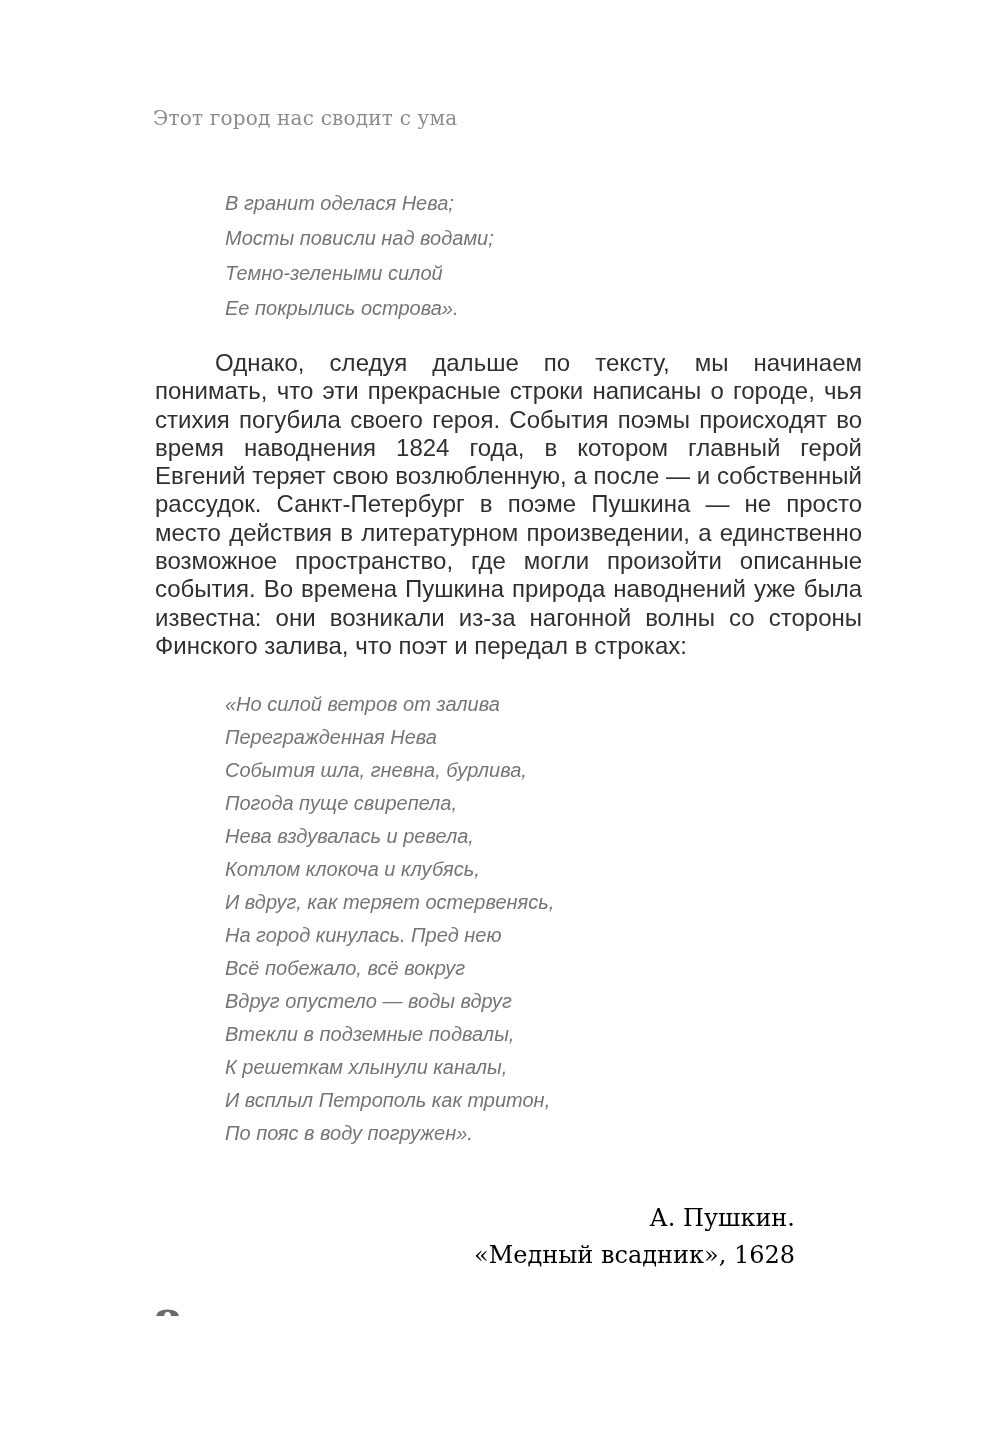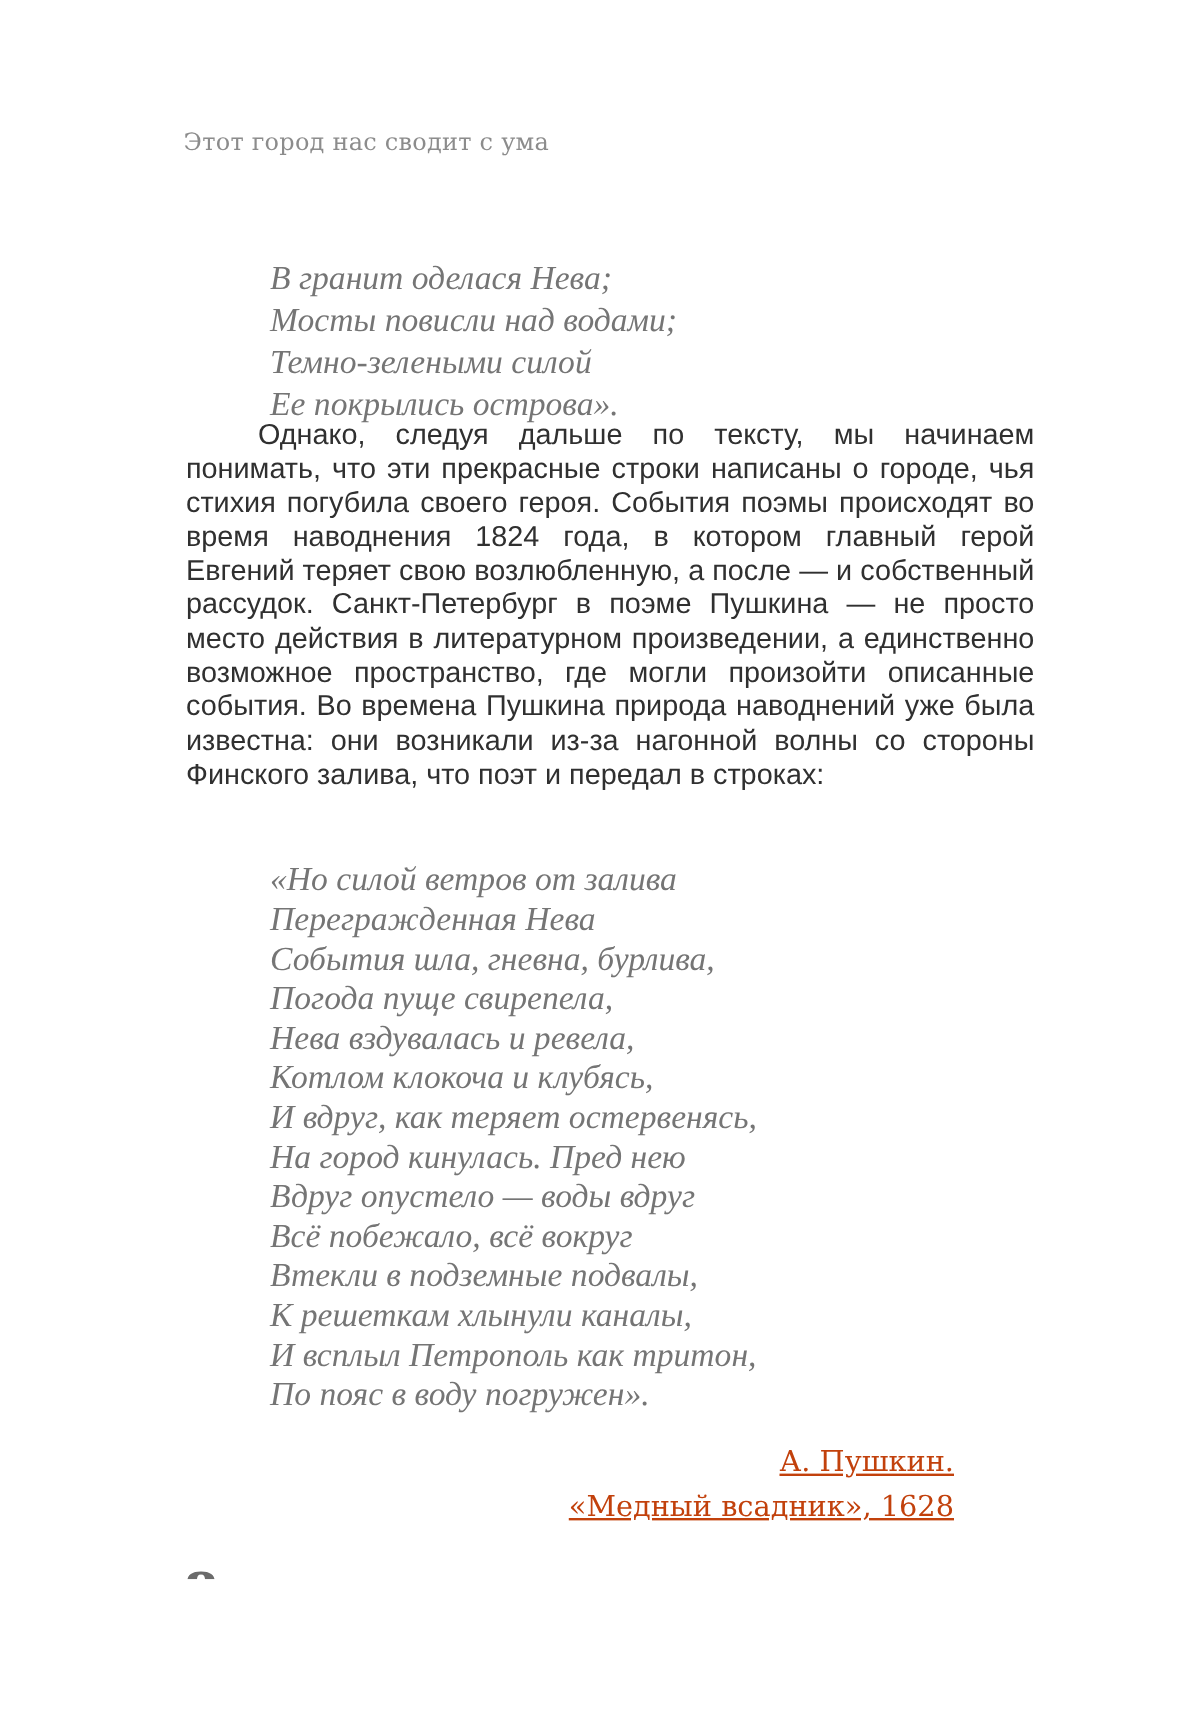--- a/index.html
+++ b/index.html
@@ -21,25 +21,24 @@
     top: 106px;
     font-family: "DejaVu Serif", serif;
     font-size: 20px;
     line-height: 24px;
     letter-spacing: 0.2px;
     color: #8c8c8c;
   }
   .poem {
     position: absolute;
     left: 225px;
-    font-family: Liberation Serif, serif;
+    font-family: Liberation Sans, sans-serif;
     font-style: italic;
-    font-size: 28px;
+    font-size: 20px;
     color: #757575;
-    margin-top: 29px;
   }
   .poem-1 {
     top: 186px;
     line-height: 35px;
   }
   .poem-2 {
     top: 688px;
     line-height: 33px;
   }
   .poem-line {
@@ -61,22 +60,21 @@
     -webkit-hyphens: auto;
   }
   .attribution {
     position: absolute;
     right: 191px;
     top: 1200px;
     text-align: right;
     font-family: "DejaVu Serif", serif;
     font-size: 24px;
     line-height: 37px;
-    color: #c2410c;
-    text-decoration: underline;
+    color: #000000;
   }
   .page-number {
     position: absolute;
     left: 153px;
     top: 1303px;
     font-family: "DejaVu Serif", serif;
     font-weight: bold;
     font-size: 42px;
     line-height: 48px;
     color: #6b6b6b;
@@ -100,22 +98,22 @@
 
   <section class="poem poem-2">
     <div class="poem-line">«Но силой ветров от залива</div>
     <div class="poem-line">Перегражденная Нева</div>
     <div class="poem-line">События шла, гневна, бурлива,</div>
     <div class="poem-line">Погода пуще свирепела,</div>
     <div class="poem-line">Нева вздувалась и ревела,</div>
     <div class="poem-line">Котлом клокоча и клубясь,</div>
     <div class="poem-line">И вдруг, как теряет остервенясь,</div>
     <div class="poem-line">На город кинулась. Пред нею</div>
+    <div class="poem-line">Всё побежало, всё вокруг</div>
     <div class="poem-line">Вдруг опустело — воды вдруг</div>
-    <div class="poem-line">Всё побежало, всё вокруг</div>
     <div class="poem-line">Втекли в подземные подвалы,</div>
     <div class="poem-line">К решеткам хлынули каналы,</div>
     <div class="poem-line">И всплыл Петрополь как тритон,</div>
     <div class="poem-line">По пояс в воду погружен».</div>
   </section>
 
   <div class="attribution">
     <div class="attribution-line">А. Пушкин.</div>
     <div class="attribution-line">«Медный всадник», 1628</div>
   </div>

